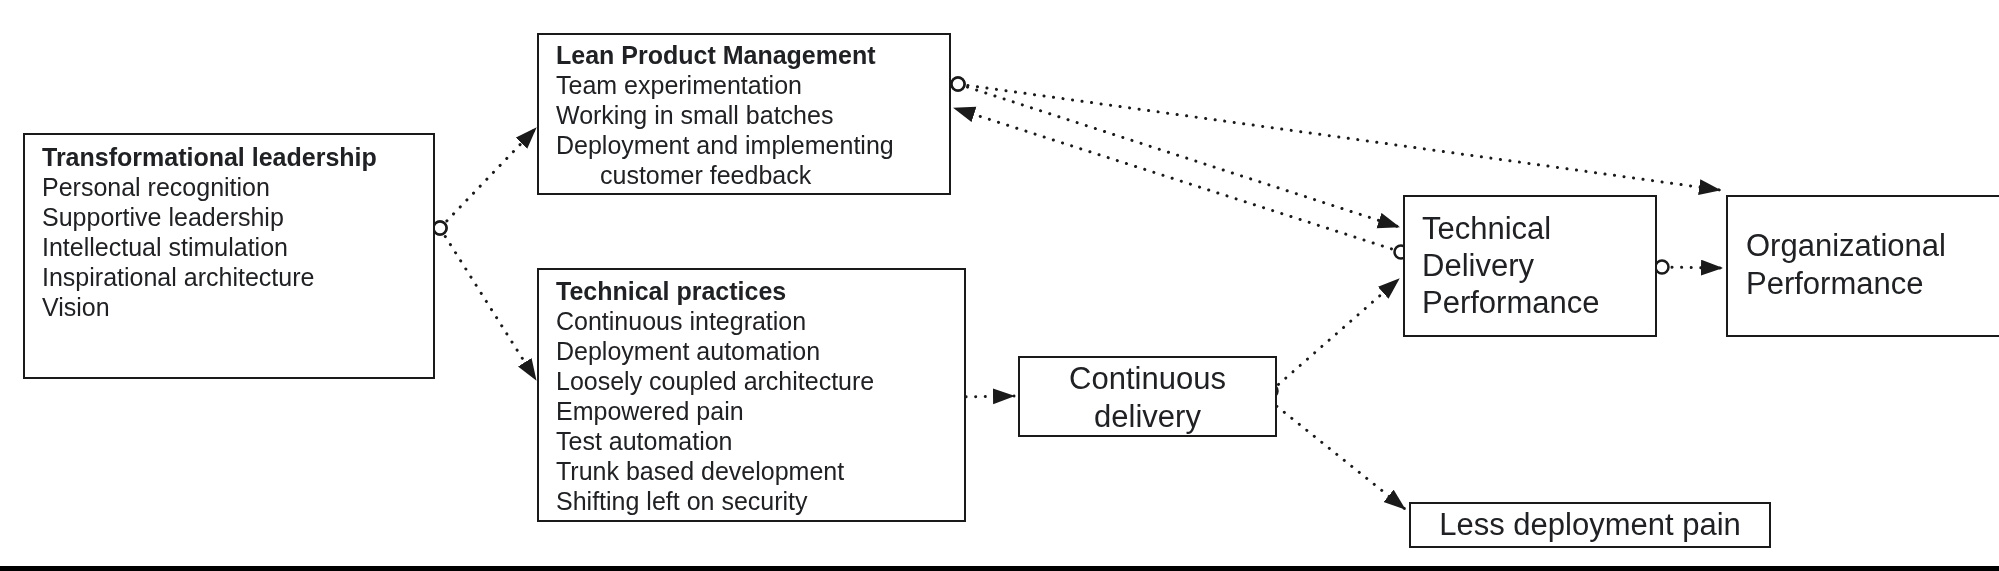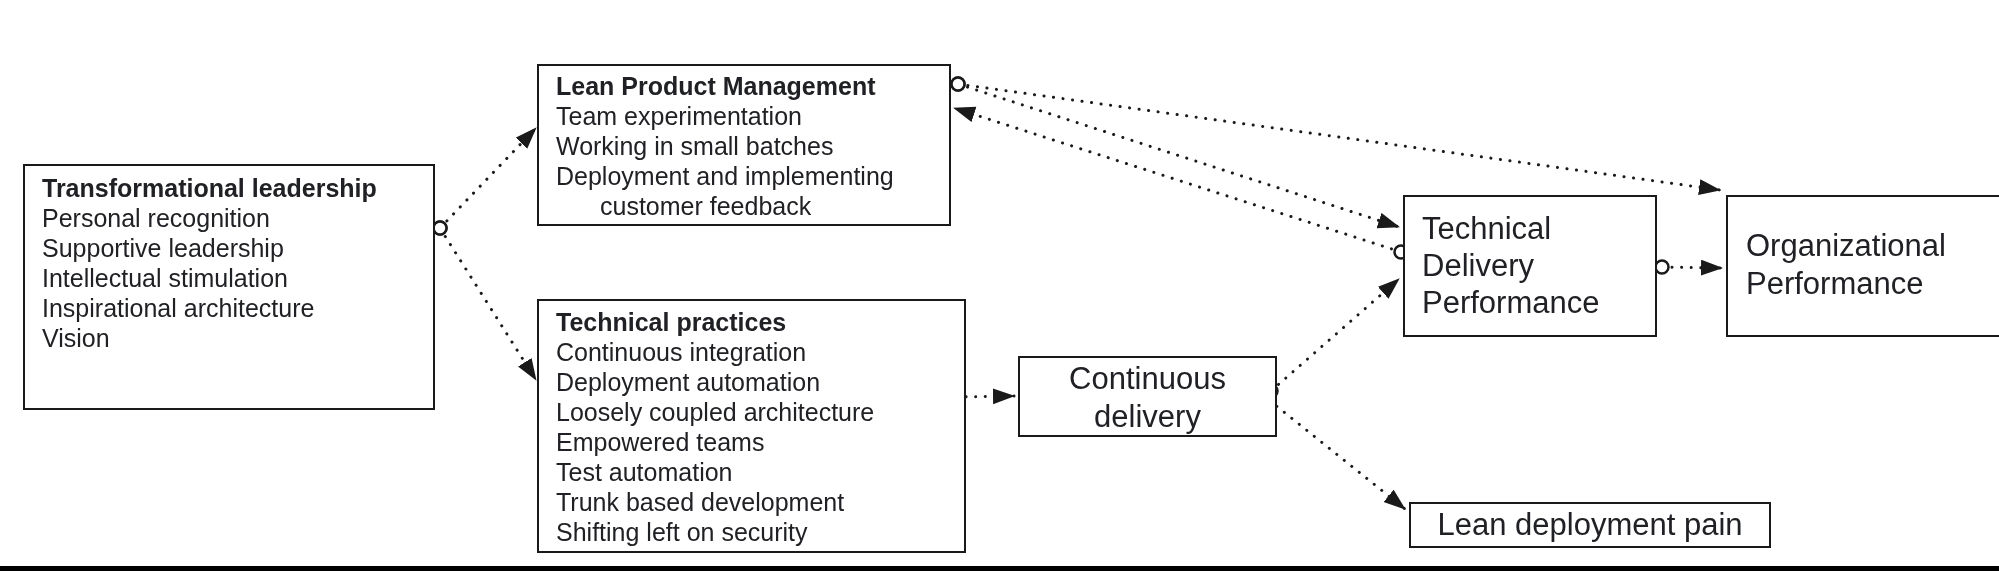--- a/index.html
+++ b/index.html
@@ -16,21 +16,21 @@
     position: absolute;
     left: 0; top: 0;
     width: 1999px; height: 571px;
   }
   .box {
     position: absolute;
     background: #ffffff;
     border: 2.5px solid #1a1a1a;
     box-sizing: border-box;
   }
-  .listbox { padding: 16px 10px 0 17px; font-size: 25px; line-height: 30px; margin-top: 31px; }
+  .listbox { padding: 16px 10px 0 17px; font-size: 25px; line-height: 30px; }
   .listbox .title { font-weight: bold; }
   .listbox .indent { padding-left: 44px; }
   .bigbox { font-size: 31px; }
   .box-tl  { left: 23px;   top: 133px; width: 412px; height: 246px; padding-top: 7px; }
   .box-lpm { left: 537px;  top: 33px;  width: 414px; height: 162px; padding-top: 5px; }
   .box-tp  { left: 537px;  top: 268px; width: 429px; height: 254px; padding-top: 6px; }
   .box-cd  { left: 1018px; top: 356px; width: 259px; height: 81px;
              line-height: 38px; text-align: center; padding-top: 2px; box-sizing: border-box; }
   .box-sdp { left: 1403px; top: 195px; width: 254px; height: 142px;
              line-height: 37px; padding: 13px 0 0 17px; }
@@ -103,21 +103,21 @@
     <div>Working in small batches</div>
     <div>Deployment and implementing</div>
     <div class="indent">customer feedback</div>
   </div>
 
   <div class="box listbox box-tp">
     <div class="title">Technical practices</div>
     <div>Continuous integration</div>
     <div>Deployment automation</div>
     <div>Loosely coupled architecture</div>
-    <div>Empowered teams</div>
+    <div>Empowered pain</div>
     <div>Test automation</div>
     <div>Trunk based development</div>
     <div>Shifting left on security</div>
   </div>
 
   <div class="box bigbox box-cd">
     <div>Continuous</div>
     <div>delivery</div>
   </div>
 
@@ -126,18 +126,18 @@
     <div>Delivery</div>
     <div>Performance</div>
   </div>
 
   <div class="box bigbox box-org">
     <div>Organizational</div>
     <div>Performance</div>
   </div>
 
   <div class="box bigbox box-ldp">
-    <span>Lean deployment pain</span>
+    <span>Less deployment pain</span>
   </div>
 
   <div class="bottom-rule"></div>
 
 </div>
 
 </body></html>

